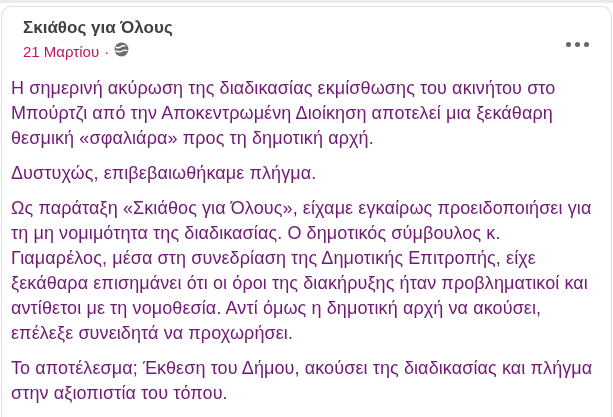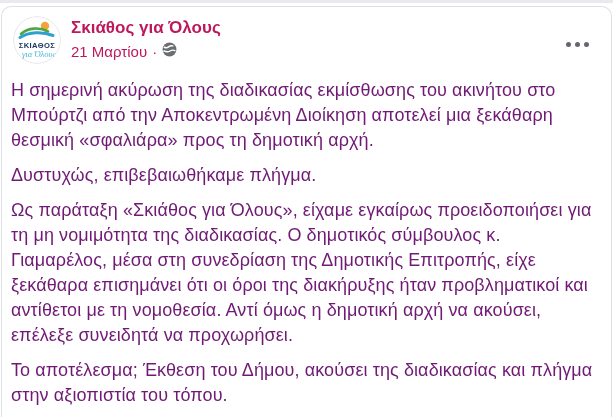--- a/index.html
+++ b/index.html
@@ -36,21 +36,21 @@
   .avatar svg { display: block; }
   .header-meta {
     margin-left: 10px;
     padding-top: 1px;
     min-width: 0;
   }
   .page-name {
     font-size: 17px;
     line-height: 22px;
     font-weight: 700;
-    color: #be185d;
+    color: #404040;
     cursor: pointer;
   }
   .timestamp-row {
     margin-top: 3px;
     display: flex;
     align-items: center;
     font-size: 15px;
     line-height: 20px;
     color: #be185d;
   }
@@ -83,30 +83,20 @@
 </style>
 </head>
 <body>
 
 <div class="top-strip"></div>
 
 <div class="card">
 
   <div class="post-header">
 
-    <div class="avatar">
-      <svg width="48" height="48" viewBox="0 0 48 48">
-        <circle cx="24" cy="24" r="23.4" fill="#ffffff" stroke="#e3e5e9" stroke-width="1"></circle>
-        <circle cx="32" cy="10" r="4.2" fill="#f2a43c"></circle>
-        <path d="M8 18 C 15 11.5, 27 11, 35 15.5" fill="none" stroke="#4ca53e" stroke-width="2.6" stroke-linecap="round"></path>
-        <path d="M7 21.5 C 16 15.5, 30 15.5, 40 19.5" fill="none" stroke="#2f9fd0" stroke-width="3" stroke-linecap="round"></path>
-        <text x="24" y="32" text-anchor="middle" font-family="Liberation Sans, sans-serif" font-size="7.6" font-weight="bold" letter-spacing="0.4" fill="#16335e">ΣΚΙΑΘΟΣ</text>
-        <text x="26" y="41" text-anchor="middle" font-family="Liberation Serif, serif" font-style="italic" font-size="8.6" fill="#49b8dc">για Όλους</text>
-      </svg>
-    </div>
 
     <div class="header-meta">
       <div class="page-name">Σκιάθος για Όλους</div>
       <div class="timestamp-row">
         <span class="timestamp">21 Μαρτίου</span>
         <span class="dot-sep">·</span>
         <span class="globe">
           <svg width="15" height="15" viewBox="0 0 16 16">
             <circle cx="8" cy="8" r="7.4" fill="#6a6d72"></circle>
             <path d="M2.4 5.6 Q5 6.8 7 5.2 T 11.6 4.1 M2 9.6 Q6 11.2 8.6 9.6 T 13.8 9.2" stroke="#ffffff" stroke-width="1.5" fill="none" stroke-linecap="round"></path>

